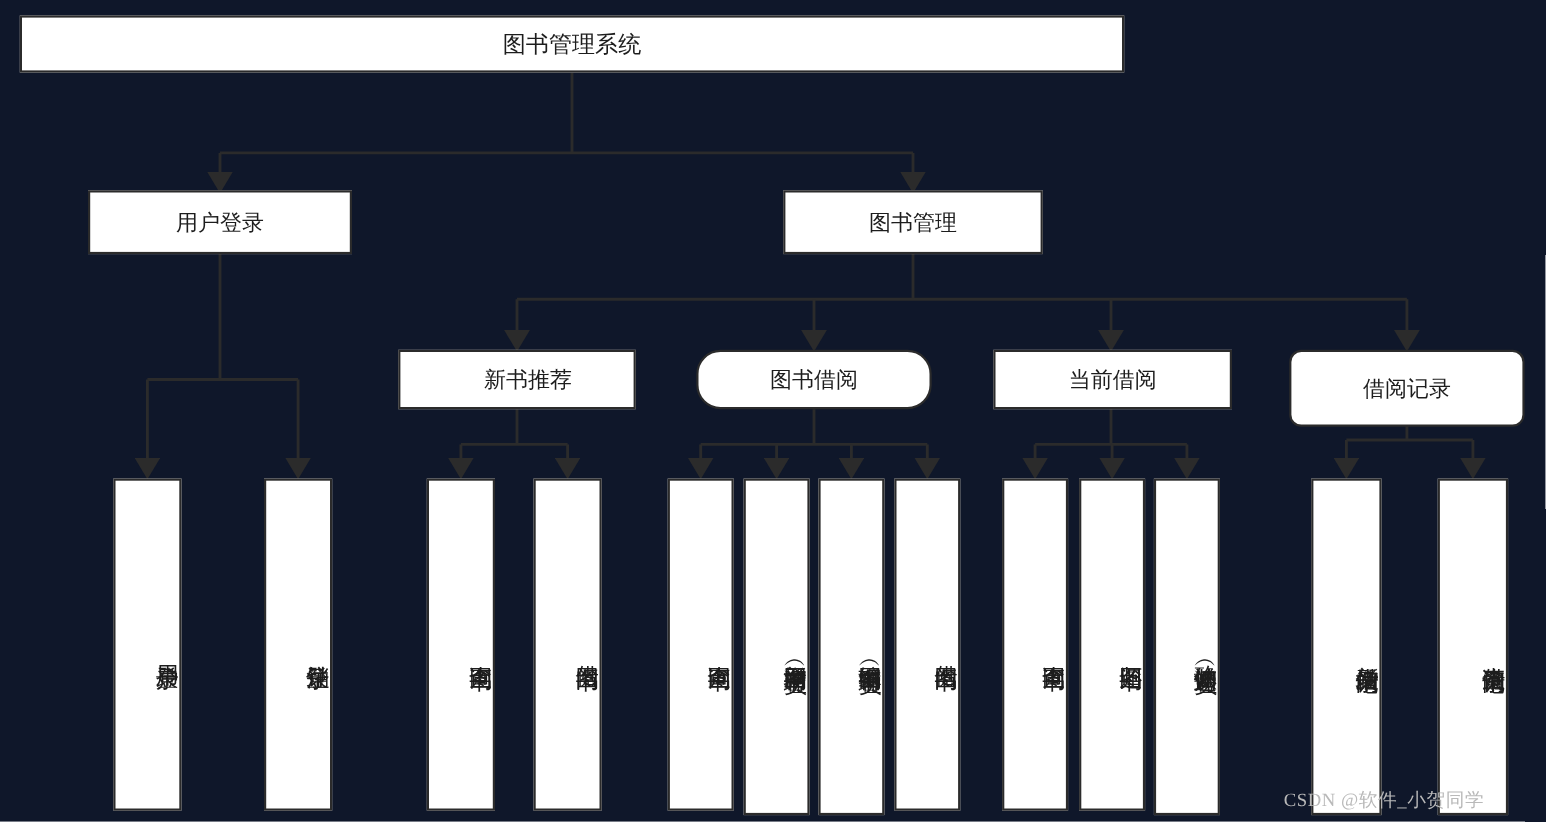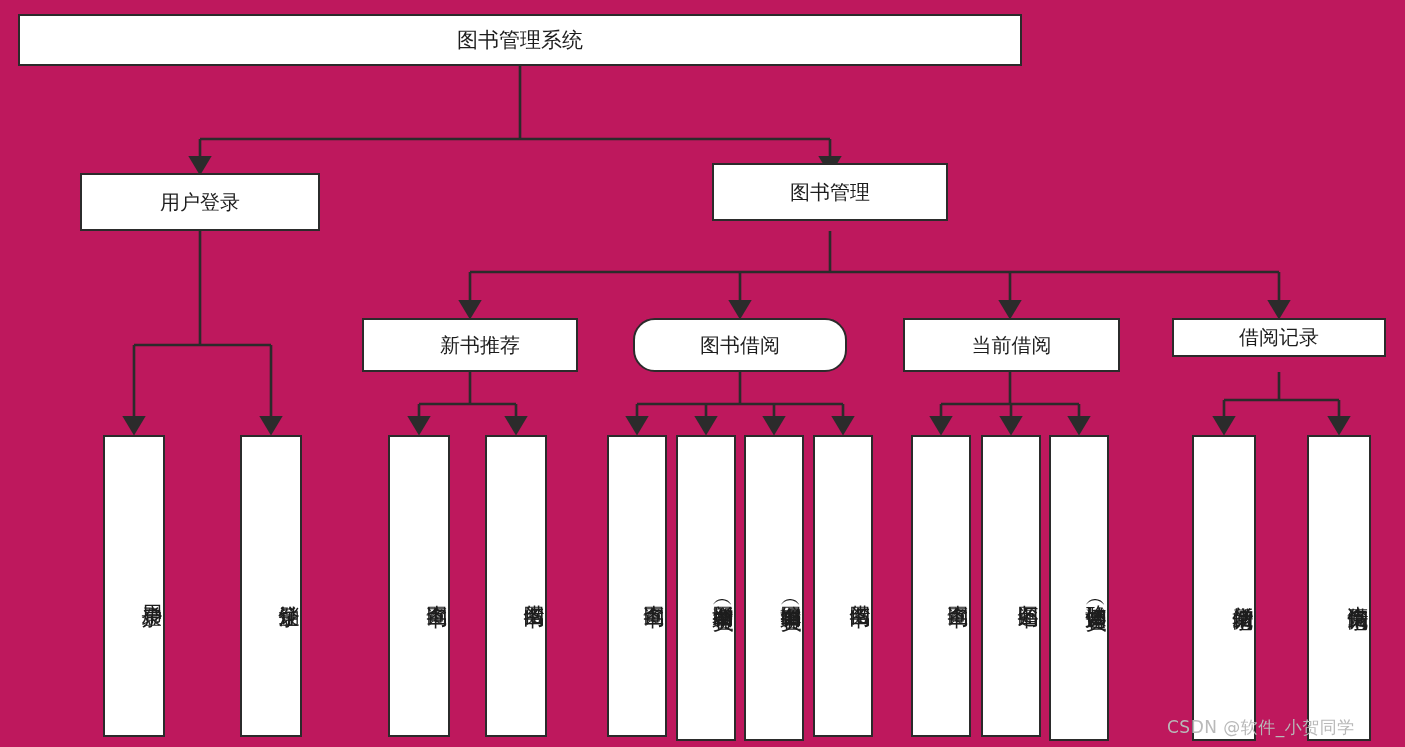--- a/index.html
+++ b/index.html
@@ -7,22 +7,23 @@
     padding: 0;
     background: #ffffff;
   }
   body {
     font-family: "DejaVu Sans", "Liberation Sans", sans-serif;
   }
   #canvas {
     position: relative;
     width: 1405px;
     height: 747px;
-    background: #be185d;
+    background: #0f172a;
     overflow: hidden;
+    font-family: Liberation Serif, serif;
   }
   svg#wires {
     position: absolute;
     left: 0;
     top: 0;
     width: 1405px;
     height: 747px;
     pointer-events: none;
   }
   .node {
@@ -124,34 +125,34 @@
     </g>
   </svg>
 
   <div class="node root" style="left:18px;top:14px;width:1004px;height:52px;">
     <span>图书管理系统</span>
   </div>
 
   <div class="node branch" style="left:80px;top:173px;width:240px;height:58px;">
     <span>用户登录</span>
   </div>
-  <div class="node branch" style="left:712px;top:163px;width:236px;height:58px;">
+  <div class="node branch" style="left:712px;top:173px;width:236px;height:58px;">
     <span>图书管理</span>
   </div>
 
   <div class="node branch" style="left:362px;top:318px;width:216px;height:54px;padding-left:20px;">
     <span>新书推荐</span>
   </div>
   <div class="node branch" style="left:633px;top:318px;width:214px;height:54px;border-radius:22px;">
     <span>图书借阅</span>
   </div>
   <div class="node branch" style="left:903px;top:318px;width:217px;height:54px;">
     <span>当前借阅</span>
   </div>
-  <div class="node branch" style="left:1172px;top:318px;width:214px;height:39px;">
+  <div class="node branch" style="left:1172px;top:318px;width:214px;height:70px;border-radius:11px;">
     <span>借阅记录</span>
   </div>
 
   <div class="node leaf" style="left:103px;top:435px;width:62px;height:302px;">
     <span>用户登录</span>
   </div>
   <div class="node leaf" style="left:240px;top:435px;width:62px;height:302px;">
     <span>注销登录</span>
   </div>
 

